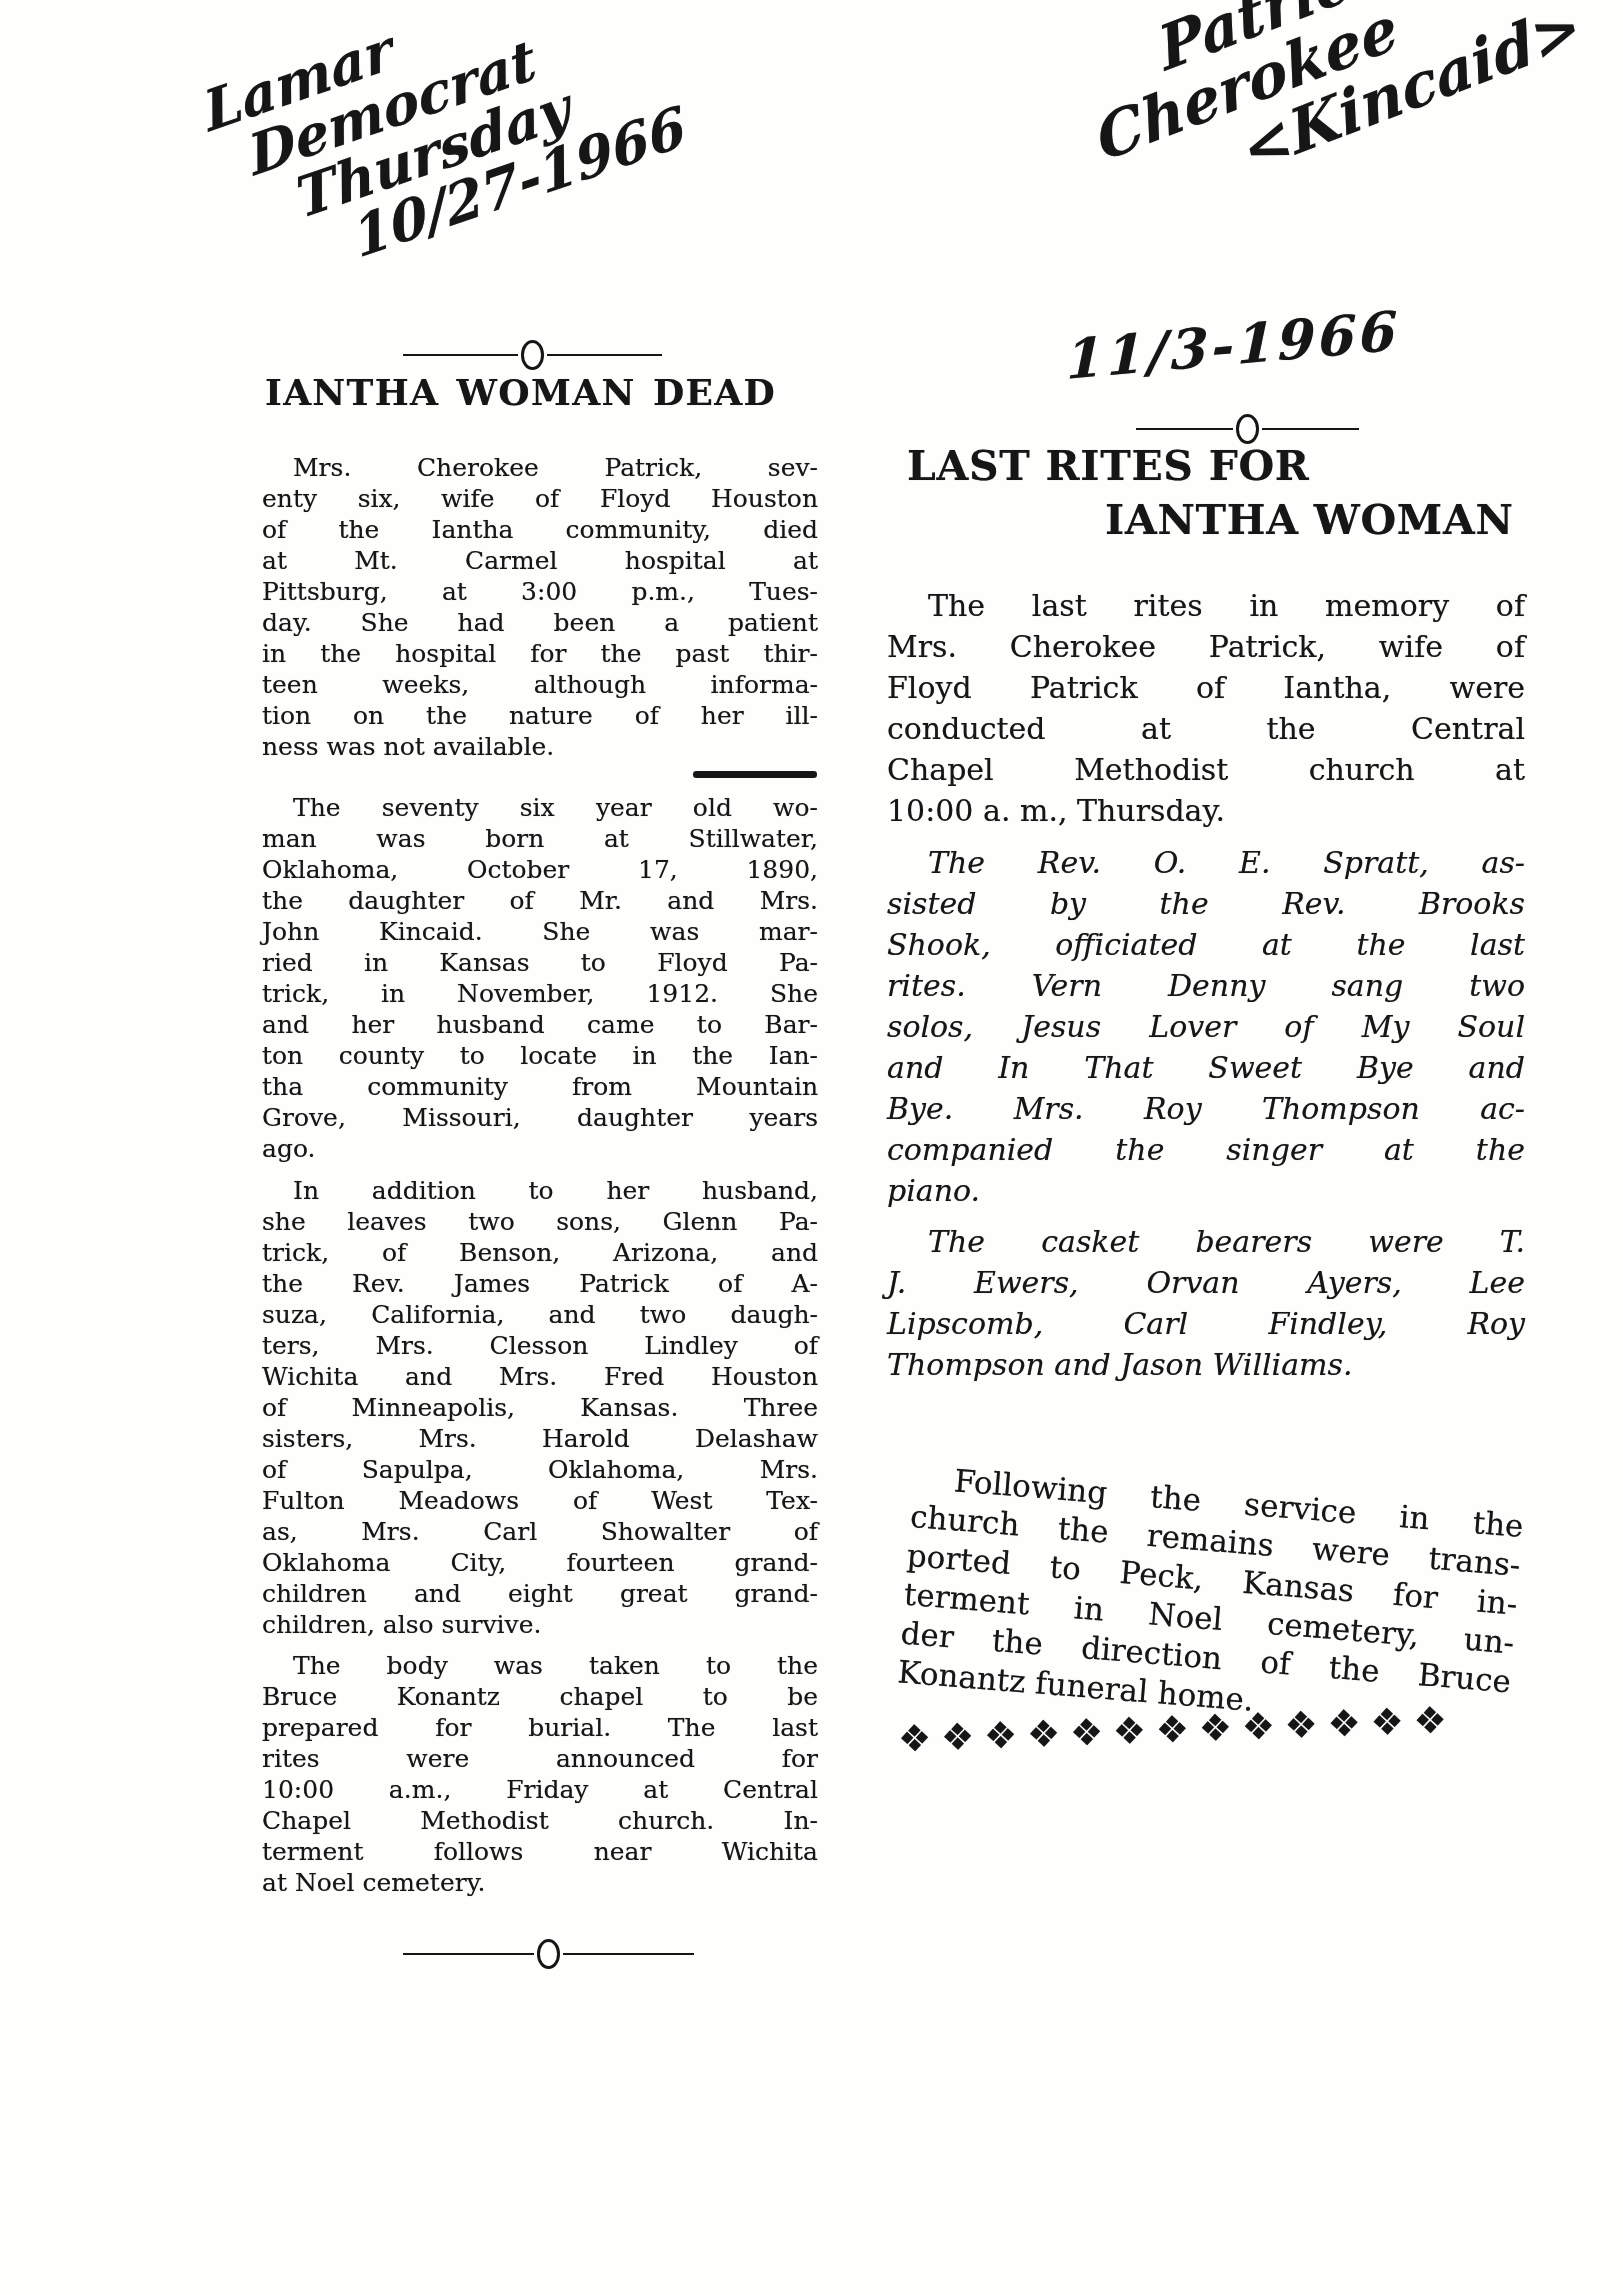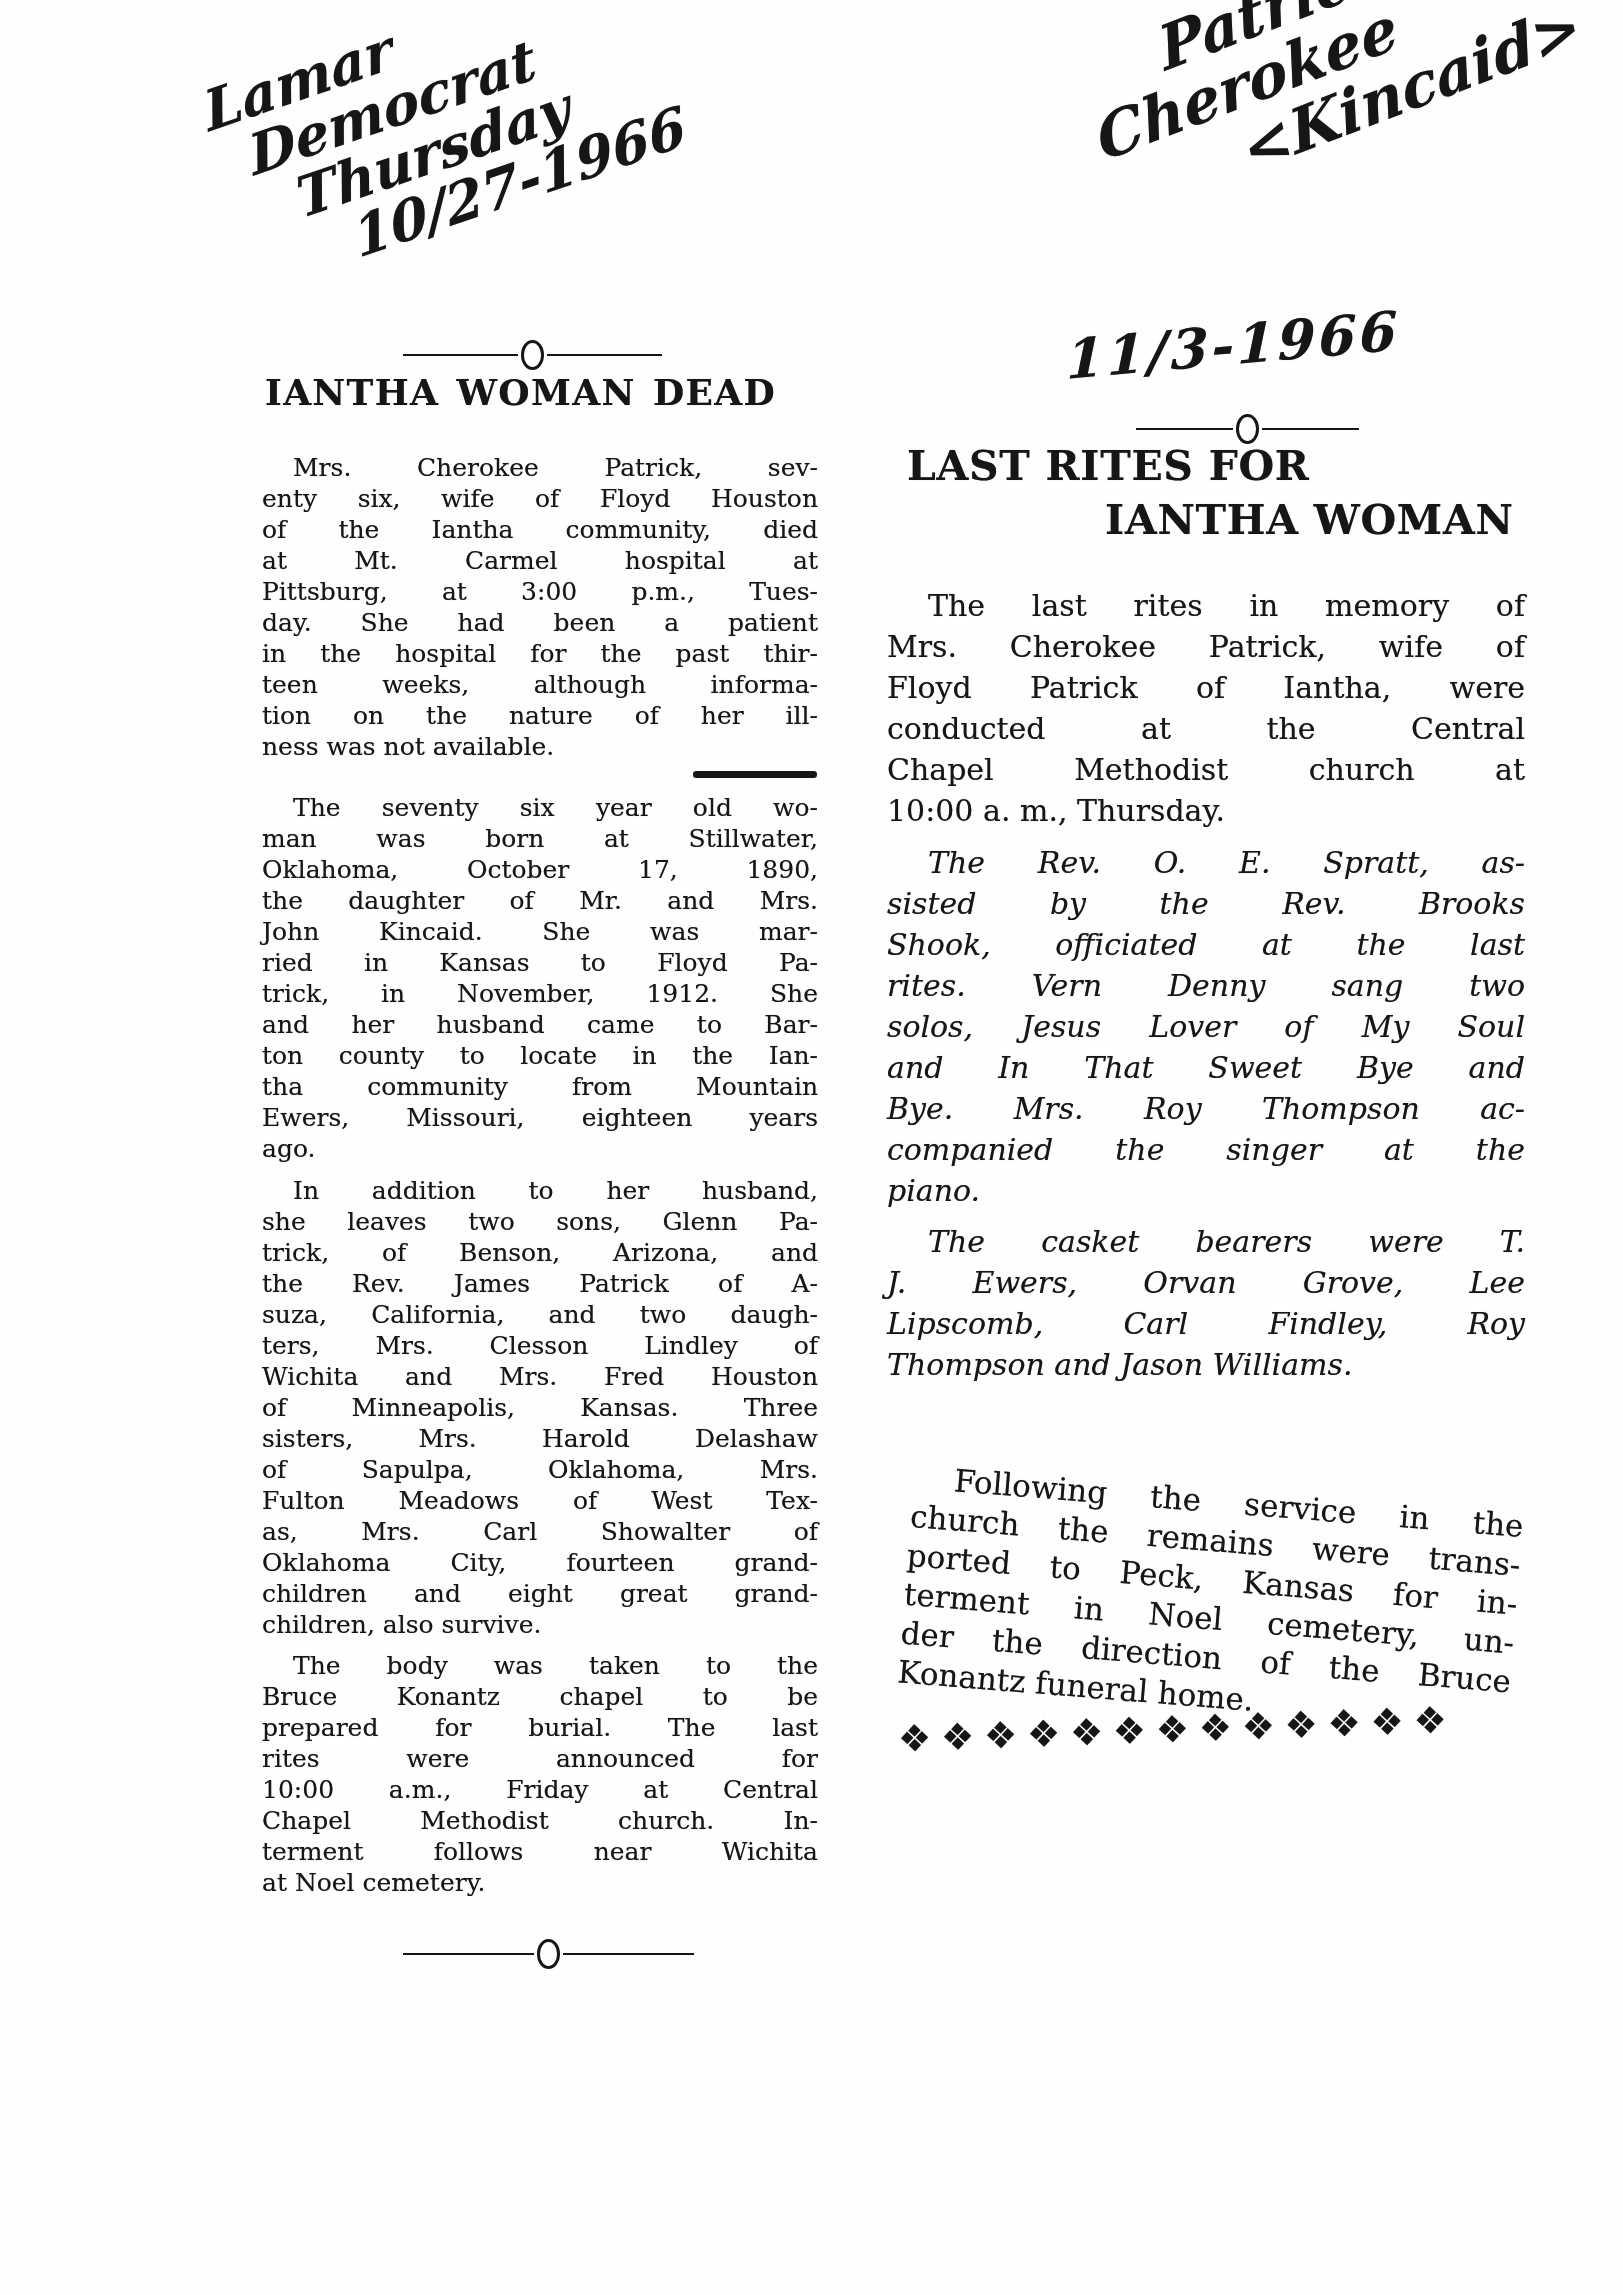--- a/index.html
+++ b/index.html
@@ -99,21 +99,21 @@
         <div class="line first">The seventy six year old wo-</div>
         <div class="line">man was born at Stillwater,</div>
         <div class="line">Oklahoma, October 17, 1890,</div>
         <div class="line">the daughter of Mr. and Mrs.</div>
         <div class="line">John Kincaid. She was mar-</div>
         <div class="line">ried in Kansas to Floyd Pa-</div>
         <div class="line">trick, in November, 1912. She</div>
         <div class="line">and her husband came to Bar-</div>
         <div class="line">ton county to locate in the Ian-</div>
         <div class="line">tha community from Mountain</div>
-        <div class="line">Ewers, Missouri, eighteen years</div>
+        <div class="line">Grove, Missouri, daughter years</div>
         <div class="line end">ago.</div>
       </div>
       <div class="para">
         <div class="line first">In addition to her husband,</div>
         <div class="line">she leaves two sons, Glenn Pa-</div>
         <div class="line">trick, of Benson, Arizona, and</div>
         <div class="line">the Rev. James Patrick of A-</div>
         <div class="line">suza, California, and two daugh-</div>
         <div class="line">ters, Mrs. Clesson Lindley of</div>
         <div class="line">Wichita and Mrs. Fred Houston</div>
@@ -170,21 +170,21 @@
         <div class="line">Shook, officiated at the last</div>
         <div class="line">rites. Vern Denny sang two</div>
         <div class="line">solos, Jesus Lover of My Soul</div>
         <div class="line">and In That Sweet Bye and</div>
         <div class="line">Bye. Mrs. Roy Thompson ac-</div>
         <div class="line">companied the singer at the</div>
         <div class="line end">piano.</div>
       </div>
       <div class="para">
         <div class="line first">The casket bearers were T.</div>
-        <div class="line">J. Ewers, Orvan Grove, Lee</div>
+        <div class="line">J. Ewers, Orvan Ayers, Lee</div>
         <div class="line">Lipscomb, Carl Findley, Roy</div>
         <div class="line end">Thompson and Jason Williams.</div>
       </div>
     </div>
 
   <div class="col col-right slanted">
       <div class="line first">Following the service in the</div>
       <div class="line">church the remains were trans-</div>
       <div class="line">ported to Peck, Kansas for in-</div>
       <div class="line">terment in Noel cemetery, un-</div>

